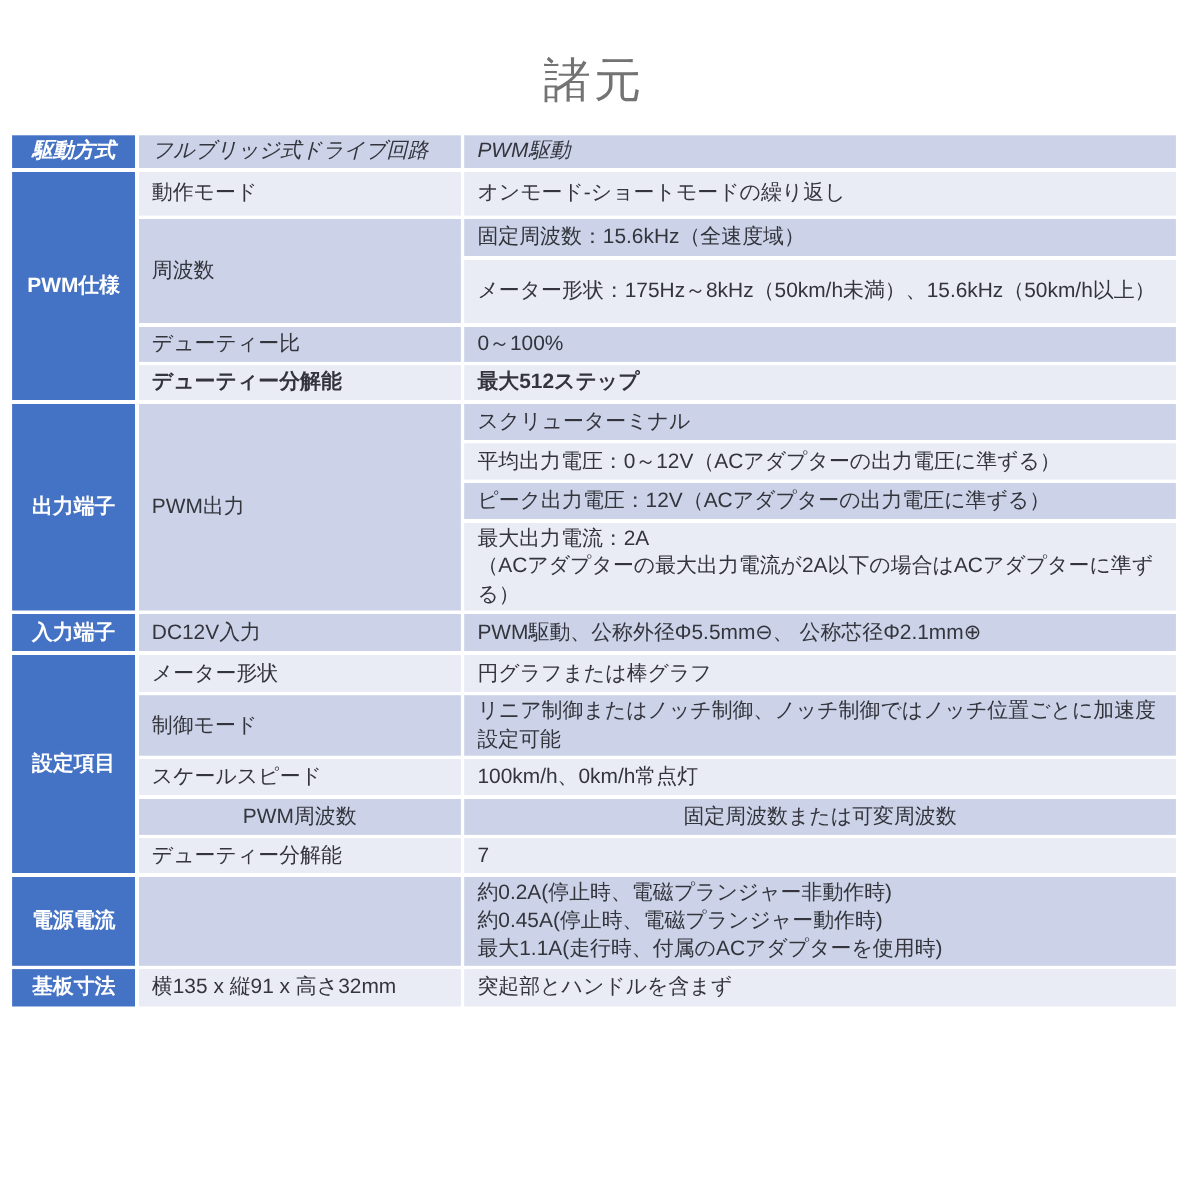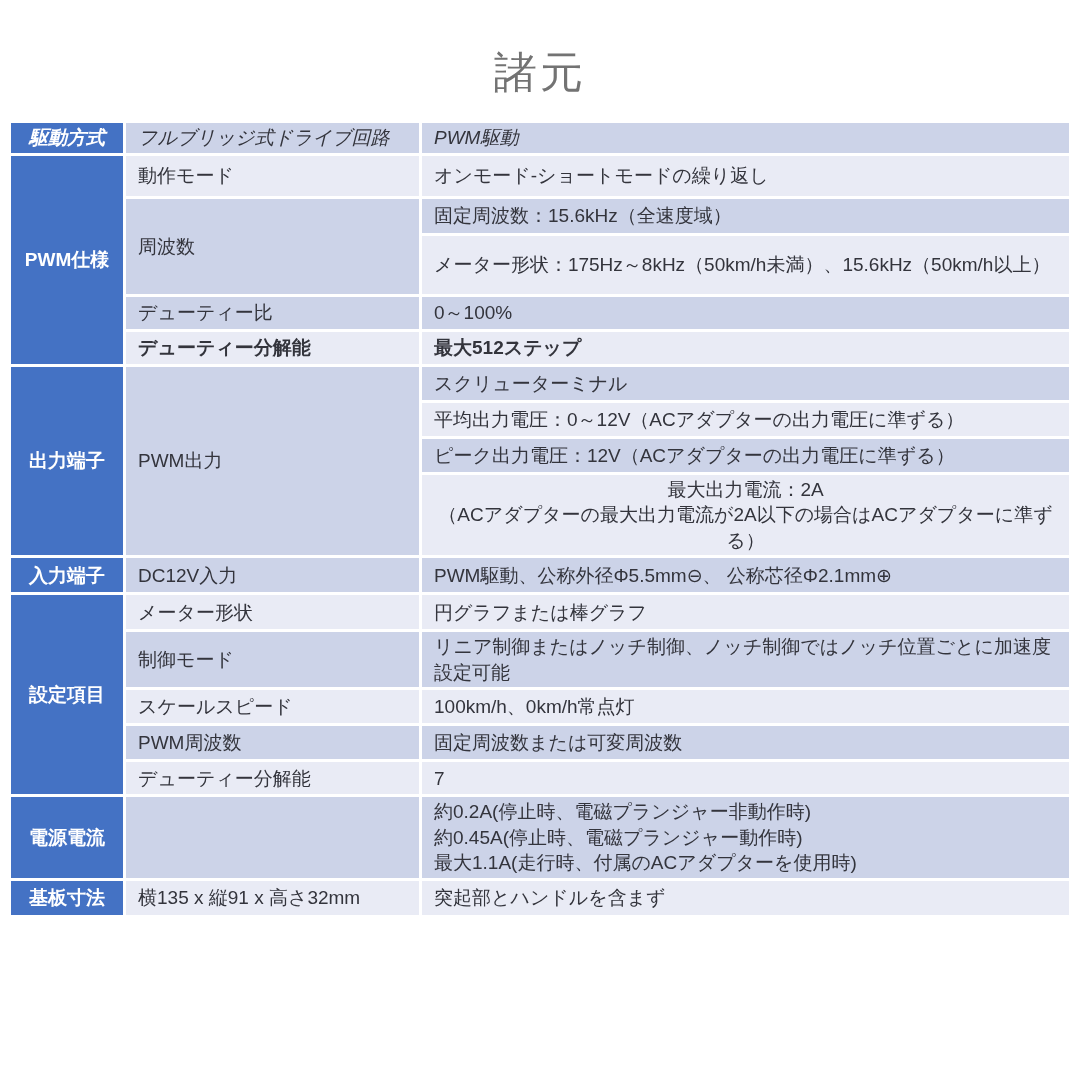--- a/index.html
+++ b/index.html
@@ -93,21 +93,21 @@
       <th rowspan="4">出力端子</th>
       <td class="item merged-dark" rowspan="4">PWM出力</td>
       <td class="value">スクリューターミナル</td>
     </tr>
     <tr class="light" style="height:36px;">
       <td class="value">平均出力電圧：0～12V（ACアダプターの出力電圧に準ずる）</td>
     </tr>
     <tr class="dark" style="height:36px;">
       <td class="value">ピーク出力電圧：12V（ACアダプターの出力電圧に準ずる）</td>
     </tr>
-    <tr class="light" style="height:78px;text-align:center;">
+    <tr class="light" style="height:78px;">
       <td class="value">最大出力電流：2A
 （ACアダプターの最大出力電流が2A以下の場合はACアダプターに準ずる）</td>
     </tr>
 
     <tr class="dark" style="height:37px;">
       <th>入力端子</th>
       <td class="item">DC12V入力</td>
       <td class="value">PWM駆動、公称外径Φ5.5mm⊖、 公称芯径Φ2.1mm⊕</td>
     </tr>
 
@@ -117,21 +117,21 @@
       <td class="value">円グラフまたは棒グラフ</td>
     </tr>
     <tr class="dark" style="height:58px;">
       <td class="item">制御モード</td>
       <td class="value">リニア制御またはノッチ制御、ノッチ制御ではノッチ位置ごとに加速度設定可能</td>
     </tr>
     <tr class="light" style="height:36px;">
       <td class="item">スケールスピード</td>
       <td class="value">100km/h、0km/h常点灯</td>
     </tr>
-    <tr class="dark" style="height:36px;">
+    <tr class="dark" style="height:36px;text-align:center;">
       <td class="item">PWM周波数</td>
       <td class="value">固定周波数または可変周波数</td>
     </tr>
     <tr class="light" style="height:35px;">
       <td class="item">デューティー分解能</td>
       <td class="value">7</td>
     </tr>
 
     <tr class="dark" style="height:81px;">
       <th>電源電流</th>

